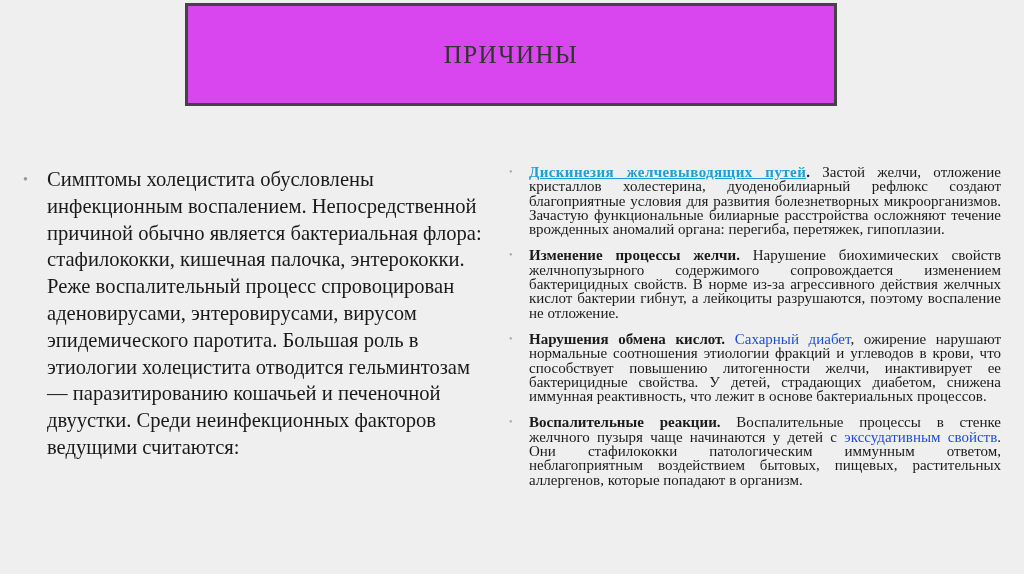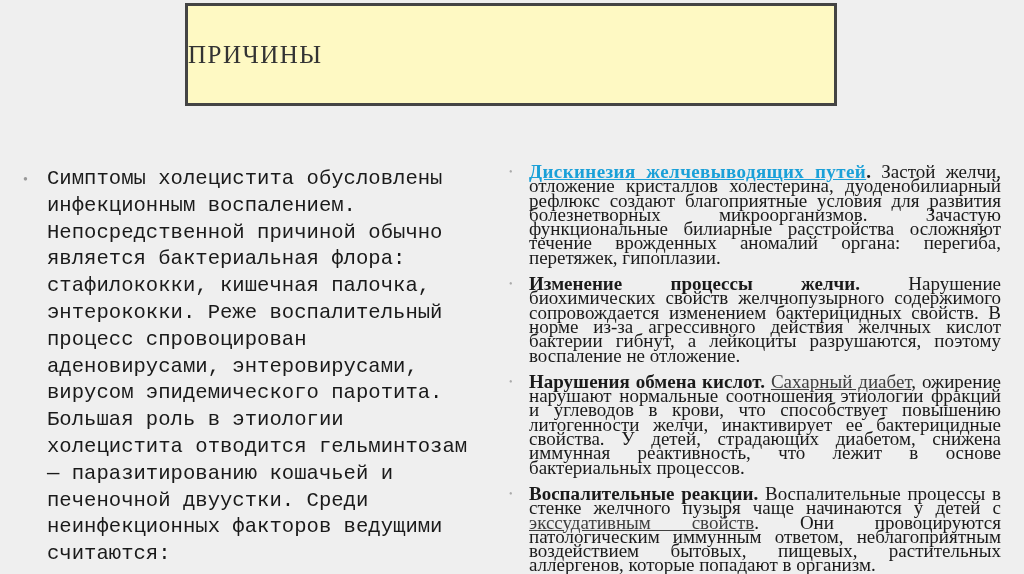--- a/index.html
+++ b/index.html
@@ -5,56 +5,56 @@
   html, body { margin:0; padding:0; }
   body {
     width:1024px; height:574px; overflow:hidden;
     background:#efefef;
     position:relative;
     font-family:"Liberation Serif", serif;
     color:#222;
   }
   .title-box {
     position:absolute; left:185px; top:3px; width:646px; height:97px;
-    background:#fef9c3;
+    background:#d946ef;
     border:3px solid #444444;
-    display:flex; align-items:center; 
+    display:flex; align-items:center; justify-content:center;
   }
   .title-text {
     font-family:"Liberation Serif", serif;
     font-size:25px; letter-spacing:1.5px; color:#333;
   }
   .left-col {
     position:absolute; left:20px; top:166px; width:470px;
   }
   .left-item {
     display:flex; align-items:flex-start;
   }
   .bullet-left {
     width:24px; flex:0 0 24px;
     color:#999; font-size:14px; line-height:27px; padding-left:3px;
   }
   .left-text {
-    font-family:Liberation Mono, monospace;
+    font-family:Liberation Serif, serif;
     font-size:20.6px; line-height:26.8px; color:#1a1a1a;
   }
   .right-col {
     position:absolute; left:509px; top:165px; width:493px;
   }
   .r-item { display:flex; align-items:flex-start; margin-bottom:12px; }
   .r-bullet {
     width:20px; flex:0 0 20px; color:#aaa; font-size:10px; line-height:14.2px;
   }
   .r-text {
     font-family:"Liberation Serif", serif;
-    font-size:19px; line-height:14.3px; text-align:justify; color:#1a1a1a;
+    font-size:15px; line-height:14.3px; text-align:justify; color:#1a1a1a;
     width:472px;
   }
   .r-text b { font-weight:bold; }
-  .link { color:#404040; text-decoration:underline; }
+  .link { color:#1d4ed8; }
   .link-bold { color:#1aa0d8; text-decoration:underline; font-weight:bold; letter-spacing:0.4px; }
 </style>
 </head>
 <body>
 
 <div class="title-box">
   <span class="title-text">ПРИЧИНЫ</span>
 </div>
 
 <div class="left-col">
@@ -75,15 +75,15 @@
     <div class="r-text"><b>Изменение процессы желчи.</b><span> Нарушение биохимических свойств желчнопузырного содержимого сопровождается изменением бактерицидных свойств. В норме из-за агрессивного действия желчных кислот бактерии гибнут, а лейкоциты разрушаются, поэтому воспаление не отложение.</span></div>
   </div>
 
   <div class="r-item">
     <span class="r-bullet">•</span>
     <div class="r-text"><b>Нарушения обмена кислот.</b><span> </span><a class="link">Сахарный диабет</a><span>, ожирение нарушают нормальные соотношения этиологии фракций и углеводов в крови, что способствует повышению литогенности желчи, инактивирует ее бактерицидные свойства. У детей, страдающих диабетом, снижена иммунная реактивность, что лежит в основе бактериальных процессов.</span></div>
   </div>
 
   <div class="r-item">
     <span class="r-bullet">•</span>
-    <div class="r-text"><b>Воспалительные реакции.</b><span> Воспалительные процессы в стенке желчного пузыря чаще начинаются у детей с </span><a class="link">экссудативным свойств</a><span>. Они провоцируются патологическим иммунным ответом, неблагоприятным воздействием бытовых, пищевых, растительных аллергенов, которые попадают в организм.</span></div>
+    <div class="r-text"><b>Воспалительные реакции.</b><span> Воспалительные процессы в стенке желчного пузыря чаще начинаются у детей с </span><a class="link">экссудативным свойств</a><span>. Они стафилококки патологическим иммунным ответом, неблагоприятным воздействием бытовых, пищевых, растительных аллергенов, которые попадают в организм.</span></div>
   </div>
 </div>
 
 </body></html>

